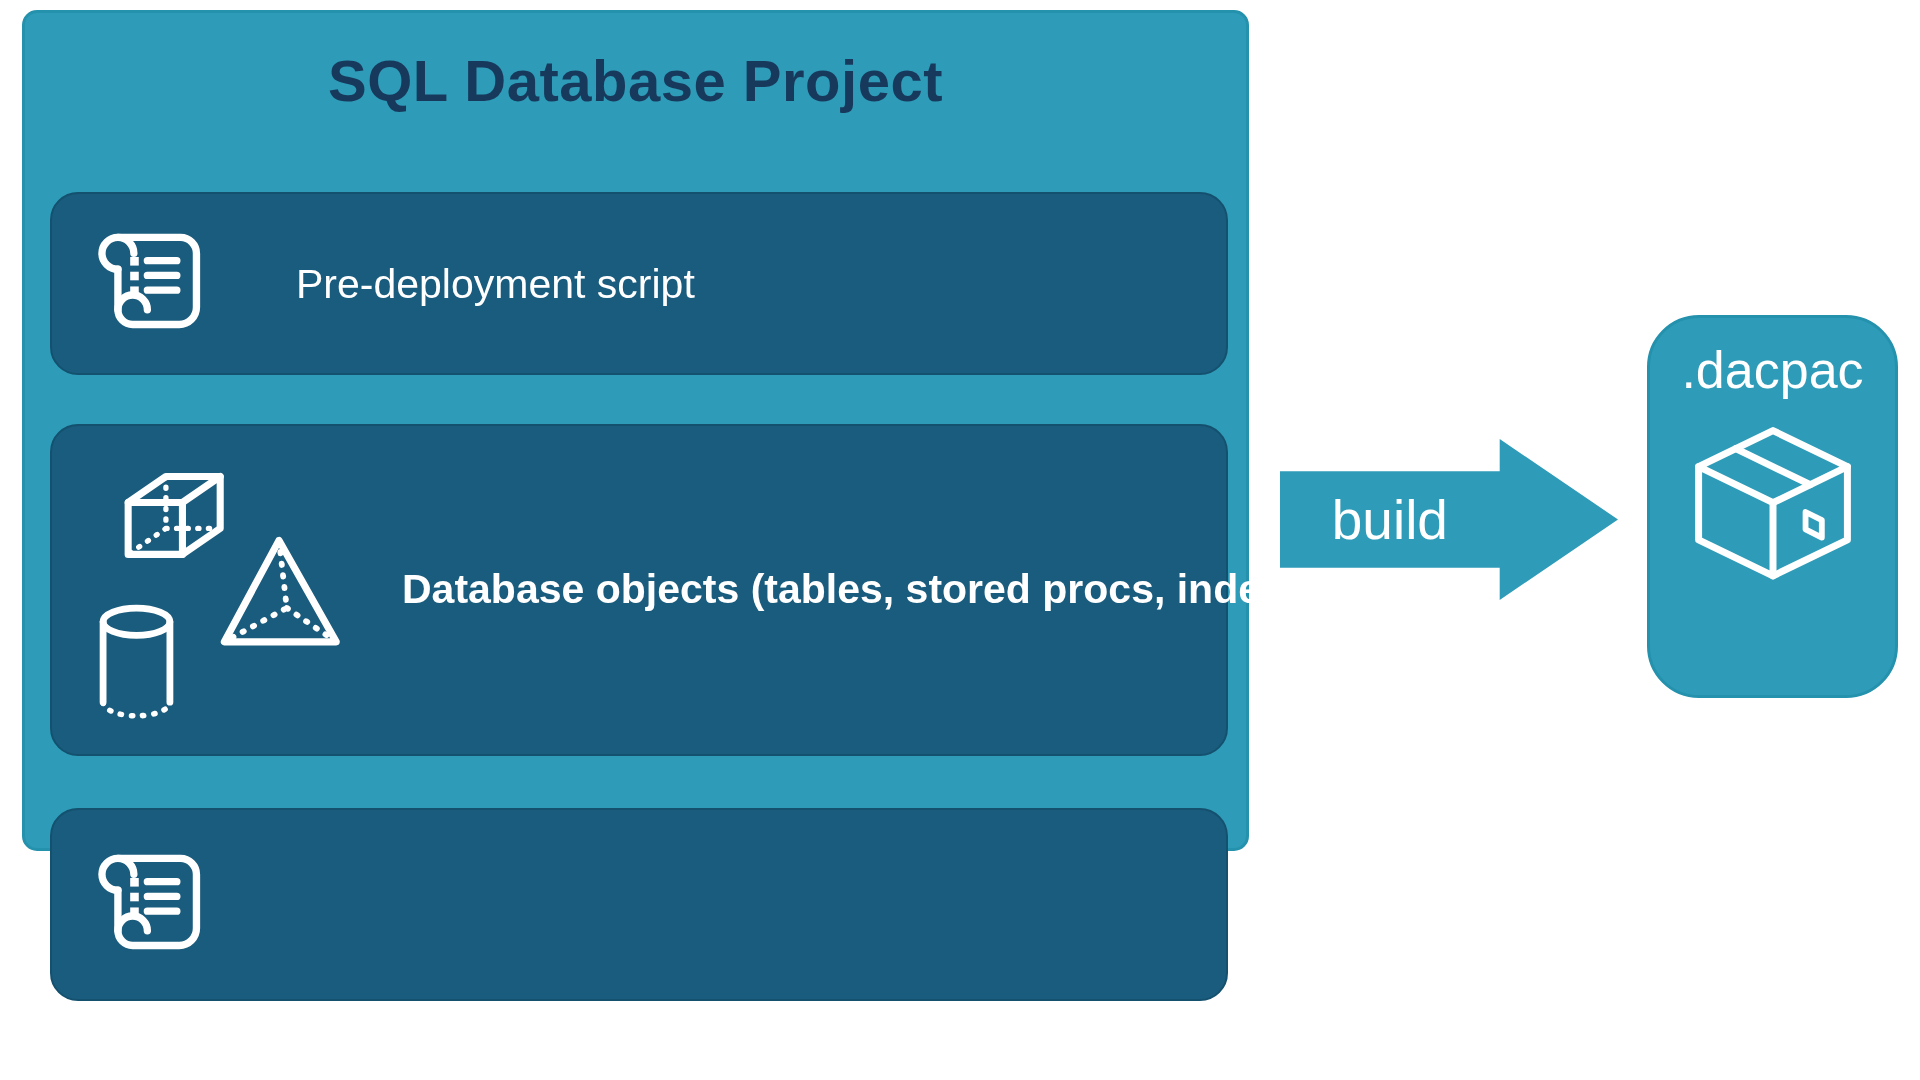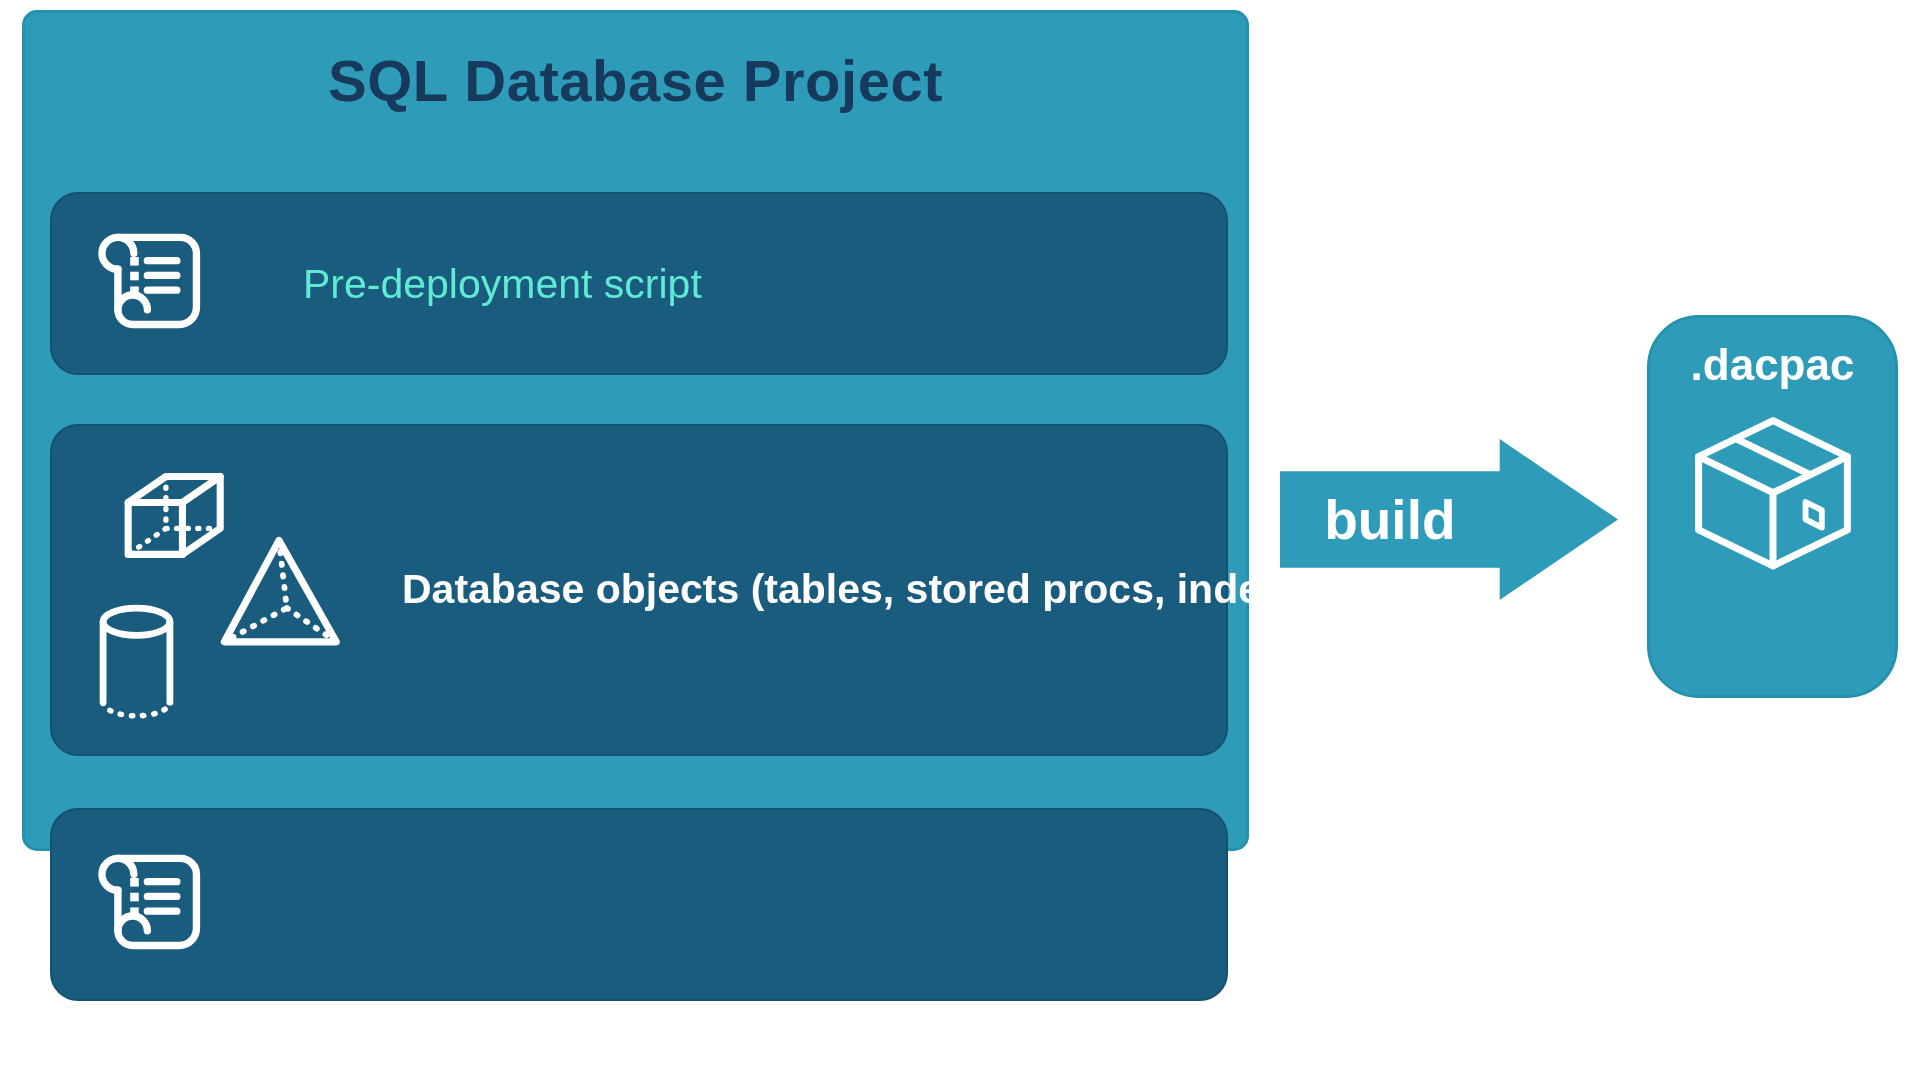--- a/index.html
+++ b/index.html
@@ -44,23 +44,23 @@
   .row2 { top: 411px; height: 332px; }
   .row3 { top: 795px; height: 193px; }
 
   .row-icon {
     position: absolute;
     left: 34px; top: 50%;
     transform: translateY(-50%);
   }
   .row-label {
     position: absolute;
-    left: 251px; top: 50%;
+    left: 244px; top: 50%;
     transform: translateY(-50%);
-    color: #5eead4;
+    color: #ffffff;
     font-size: 41px;
     white-space: nowrap;
   }
   .row2 .text-block {
     position: absolute;
     left: 350px; top: 50%;
     transform: translateY(-50%);
     color: #ffffff;
     font-size: 41px;
     line-height: 1.45;
@@ -78,39 +78,39 @@
     width: 338px; height: 161px;
     background: var(--teal);
     clip-path: polygon(0 20%, 65% 20%, 65% 0, 100% 50%, 65% 100%, 65% 80%, 0 80%);
   }
   .build-label {
     position: absolute;
     left: 0; top: 0;
     width: 65%; height: 100%;
     display: flex; align-items: center; justify-content: center;
     color: #ffffff;
-    font-weight: 700;
+    font-weight: 400;
     font-size: 55px;
   }
 
   
   .dacpac {
     position: absolute;
     left: 1647px; top: 315px;
     width: 251px; height: 383px;
     background: var(--teal);
     border: 3px solid var(--teal-edge);
     border-radius: 52px;
     display: flex; flex-direction: column; align-items: center;
     padding-top: 22px;
   }
   .dacpac-label {
     color: #ffffff;
-    font-weight: 700;
-    font-size: 44px;
+    font-weight: 400;
+    font-size: 52px;
   }
   .package-icon { margin-top: 12px; }
 
   svg { display: block; }
 </style>
 </head>
 <body>
 
 <div class="canvas">
 

